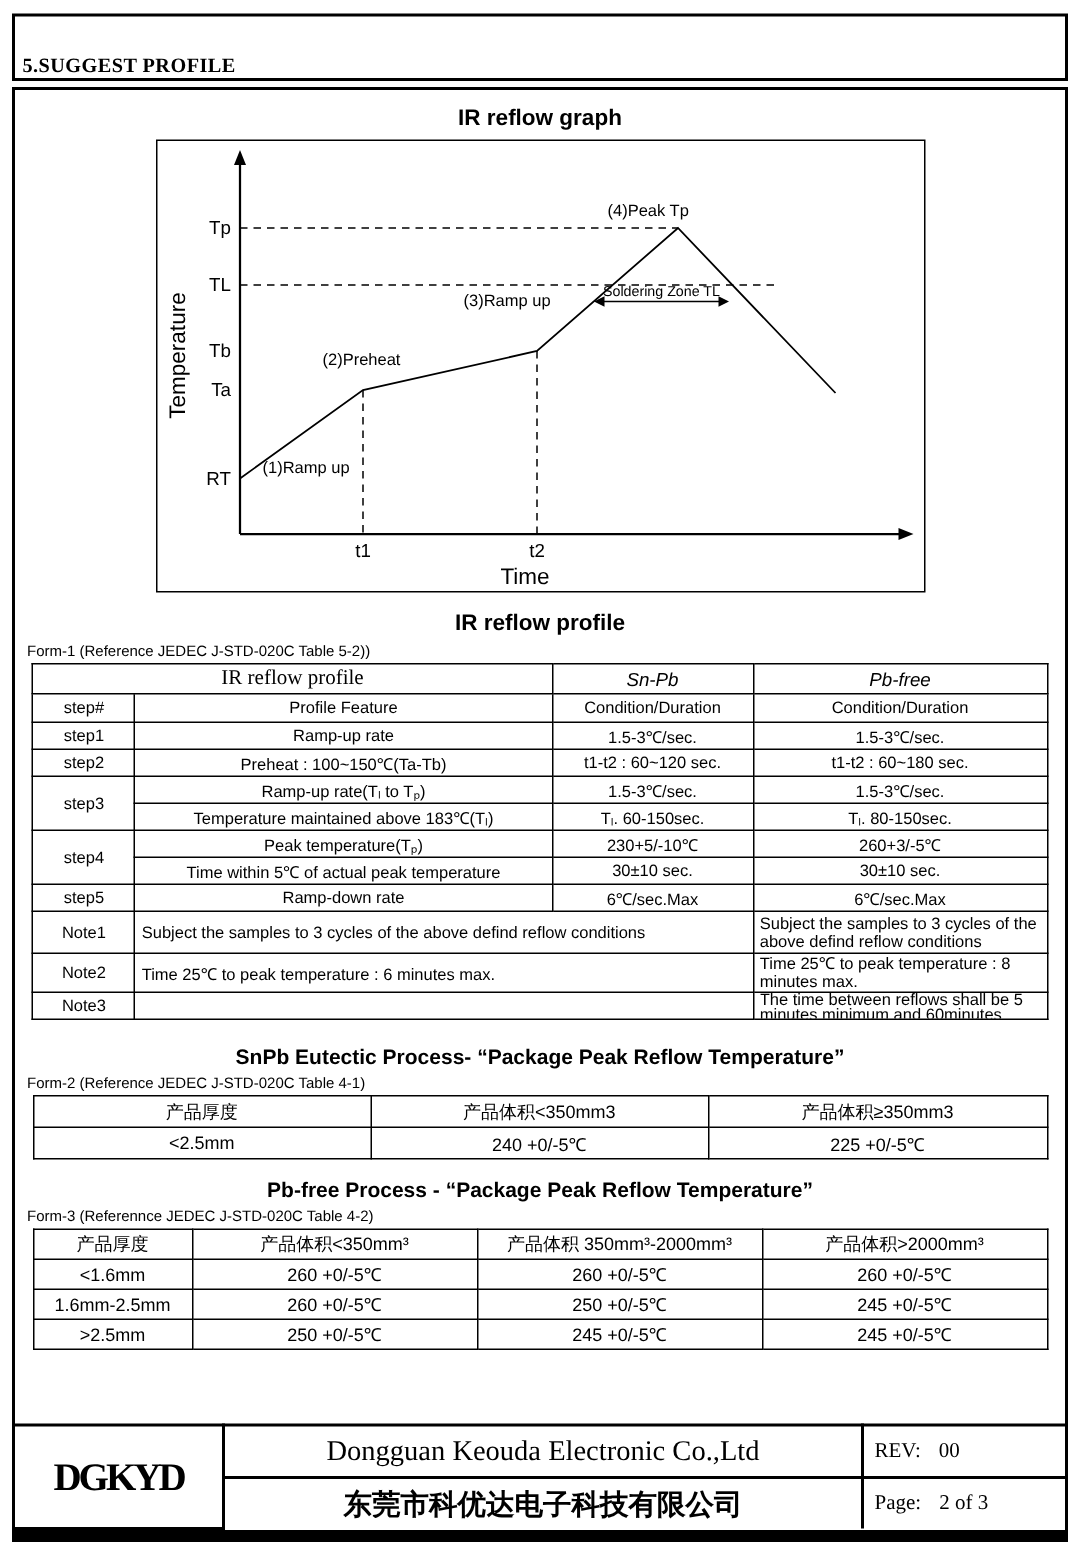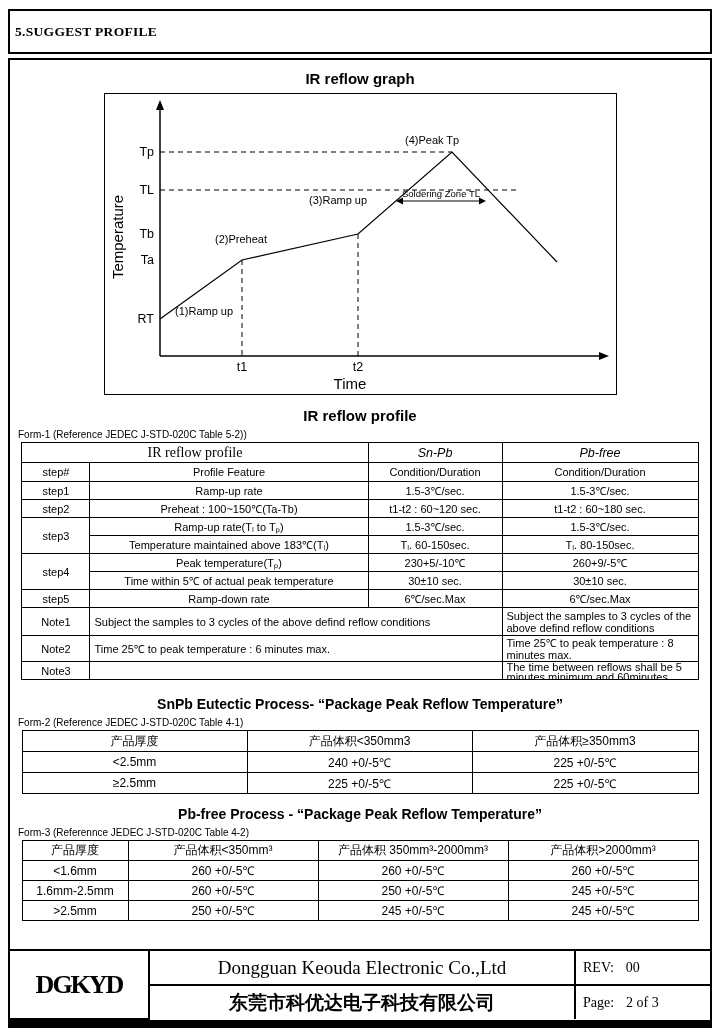--- a/index.html
+++ b/index.html
@@ -1,19 +1,19 @@
 <!DOCTYPE html>
 <html><head>
 <meta charset="utf-8">
 <style>
   html,body { margin:0; padding:0; background:#fff; }
   body { width:720px; height:1035px; color:#000; font-family:"Liberation Sans", sans-serif; overflow:hidden; }
   .page { box-sizing:border-box; width:720px; height:1035px; padding:9px 8px 7px 8px; background:#fff; }
 
-  .title-box { box-sizing:border-box; border:2px solid #000; height:45px; display:flex; align-items:center;
+  .title-box { box-sizing:border-box; border:2px solid #000; height:45px; display:flex; align-items:flex-end;
                padding-left:5px; font-family:"Liberation Serif", serif; font-weight:bold; font-size:13.5px; letter-spacing:.3px; }
 
   .main-box { box-sizing:border-box; margin-top:4px; border:2px solid #000; border-bottom:8px solid #000;
               height:970px; display:flex; flex-direction:column; }
 
   .h-main { margin:10px 0 0 0; text-align:center; font-size:15px; font-weight:bold; }
   .h-sub  { margin:12px 0 0 0; text-align:center; font-size:15px; font-weight:bold; }
   .h-proc { text-align:center; font-size:14px; font-weight:bold; }
   .mt16 { margin-top:16px; } .mt12 { margin-top:12px; }
   .caption { margin:5px 0 2px 8px; font-size:10px; }
@@ -145,21 +145,21 @@
       </tr>
       <tr class="r18">
         <td>Temperature maintained above 183℃(Tₗ)</td>
         <td>Tₗ. 60-150sec.</td>
         <td>Tₗ. 80-150sec.</td>
       </tr>
       <tr class="r18">
         <td rowspan="2">step4</td>
         <td>Peak temperature(Tₚ)</td>
         <td>230+5/-10℃</td>
-        <td>260+9/-5℃</td>
+        <td>260+3/-5℃</td>
       </tr>
       <tr class="r18">
         <td>Time within 5℃ of actual peak temperature</td>
         <td>30±10 sec.</td>
         <td>30±10 sec.</td>
       </tr>
       <tr class="r18">
         <td>step5</td>
         <td>Ramp-down rate</td>
         <td>6℃/sec.Max</td>
@@ -196,25 +196,20 @@
         </colgroup>
       <tbody>
           <tr>
         <td>产品厚度</td>
         <td>产品体积&lt;350mm3</td>
         <td>产品体积≥350mm3</td>
       </tr>
       <tr>
         <td>&lt;2.5mm</td>
         <td>240 +0/-5℃</td>
-        <td>225 +0/-5℃</td>
-      </tr>
-      <tr>
-        <td>≥2.5mm</td>
-        <td>225 +0/-5℃</td>
         <td>225 +0/-5℃</td>
       </tr>
     </tbody>
       </table>
 
     <div class="h-proc mt12">Pb-free Process - “Package Peak Reflow Temperature”</div>
     <div class="caption">Form-3  (Referennce JEDEC J-STD-020C Table 4-2)</div>
 
     <table class="t3">
       <colgroup>

